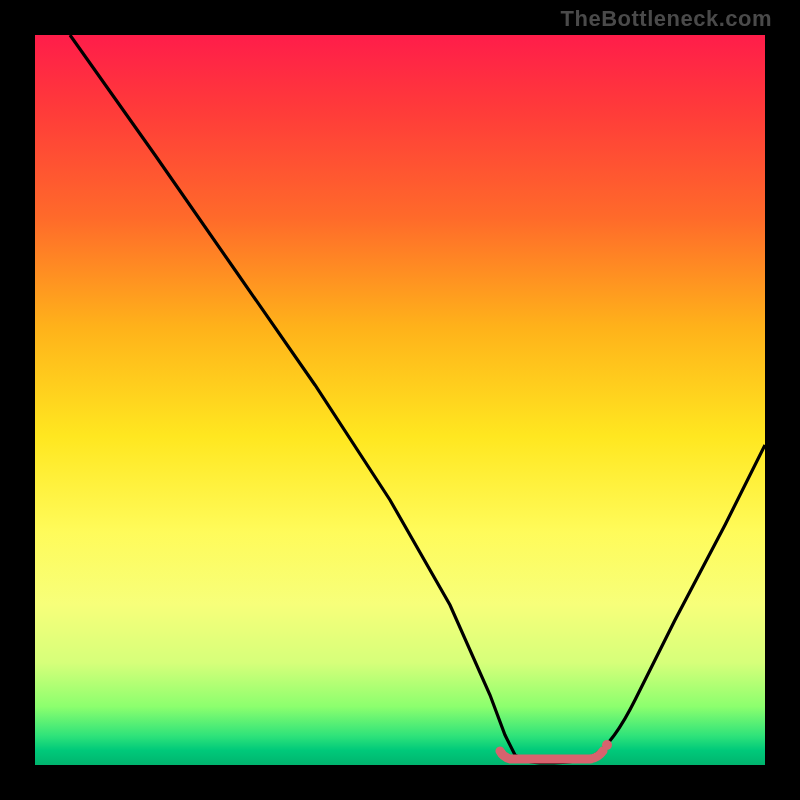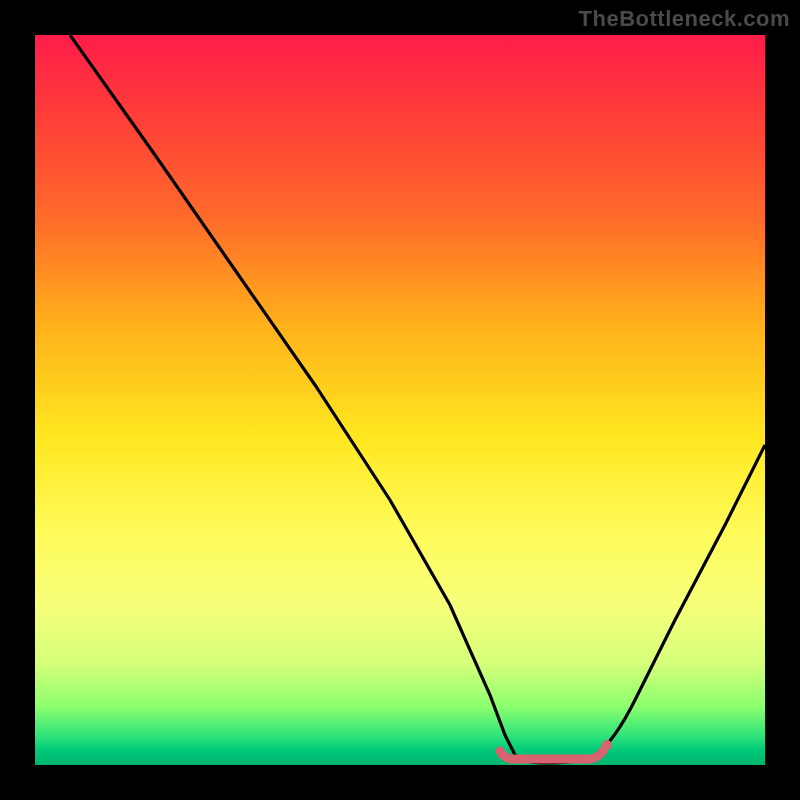--- a/index.html
+++ b/index.html
@@ -33,21 +33,21 @@
       #f7ff7a 78%,
       #d6ff7a 86%,
       #8cff6e 92%,
       #2fe37a 96%,
       #00c97a 98%,
       #00b46e 100%);
   }
   .watermark {
     position: absolute;
     top: 6px;
-    right: 10px;
+    right: 28px;
     color: #4a4a4a;
     font-size: 22px;
     font-weight: 600;
     letter-spacing: 0.5px;
     pointer-events: none;
     z-index: 10;
   }
   svg.curves {
     position: absolute;
     left: 0;

